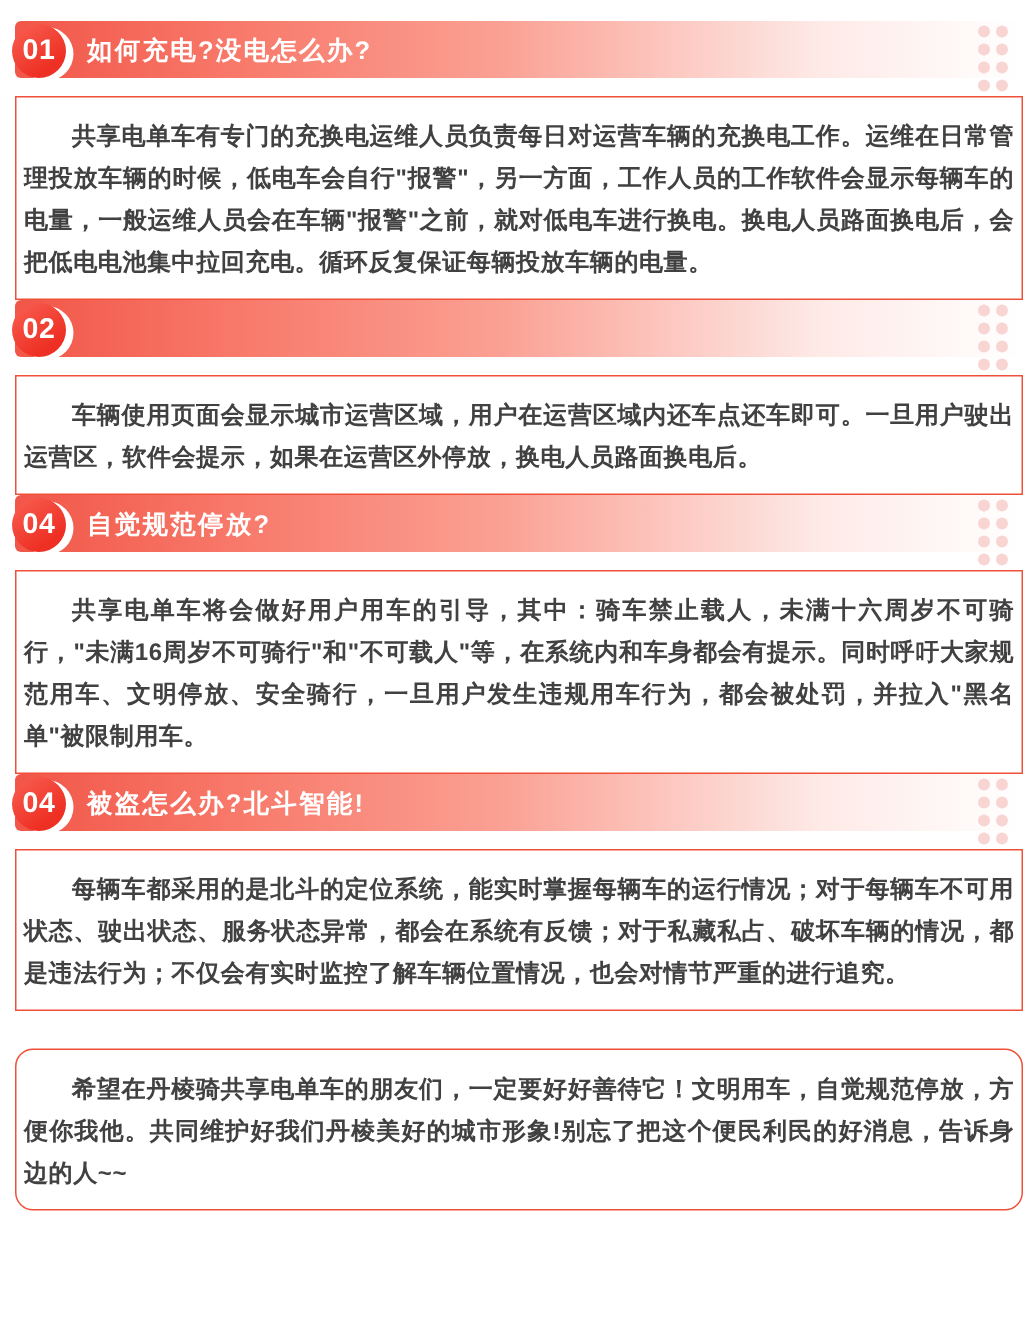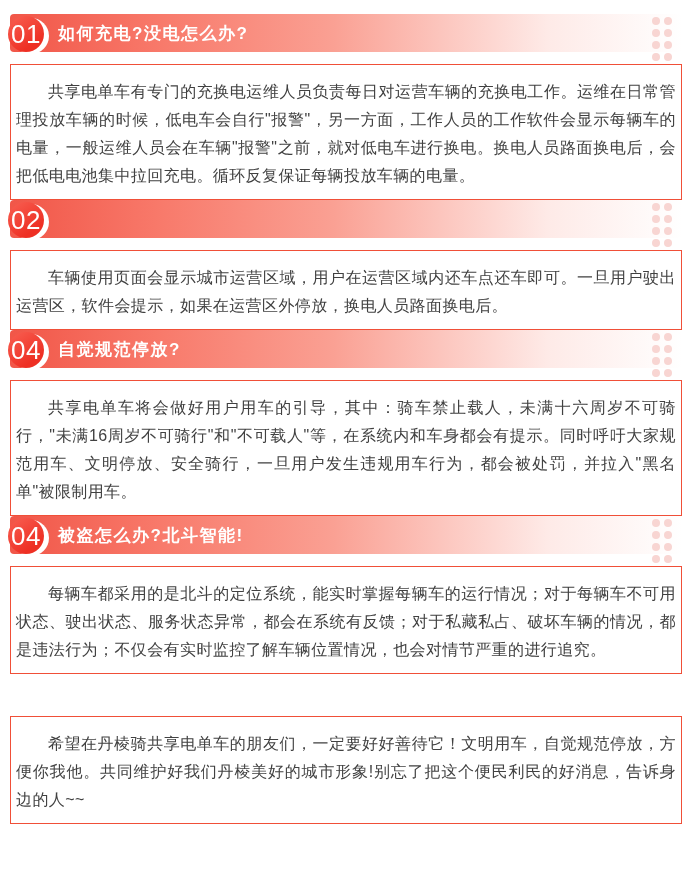--- a/index.html
+++ b/index.html
@@ -37,22 +37,22 @@
     border-radius: 50%;
     background: #ffffff;
   }
   .badge .num {
     position: absolute;
     left: 0; top: 0;
     width: 36px; height: 36px;
     border-radius: 50%;
     background: linear-gradient(145deg, #f75a4d 10%, #ee3024 75%);
     color: #ffffff;
-    font-size: 26px;
-    font-weight: normal;
+    font-size: 19px;
+    font-weight: bold;
     display: flex;
     align-items: center;
     justify-content: center;
     letter-spacing: 0.5px;
   }
   .bar-title {
     margin: 0;
     color: #ffffff;
     font-size: 17px;
     font-weight: bold;
@@ -83,22 +83,23 @@
   }
   .box p {
     margin: 0;
     font-size: 16px;
     line-height: 28px;
     letter-spacing: 0.4px;
     color: #414141;
     text-align: justify;
     text-indent: 2em;
     word-break: break-all;
+    font-weight: bold;
   }
-  .footer-box { margin-top: 42px; }
+  .footer-box { margin-top: 25px; border-radius: 12px; }
 </style>
 </head>
 <body>
 
 <div class="page">
 
   <div class="section">
     <div class="bar">
       <div class="badge">
         <span class="ring"></span>

